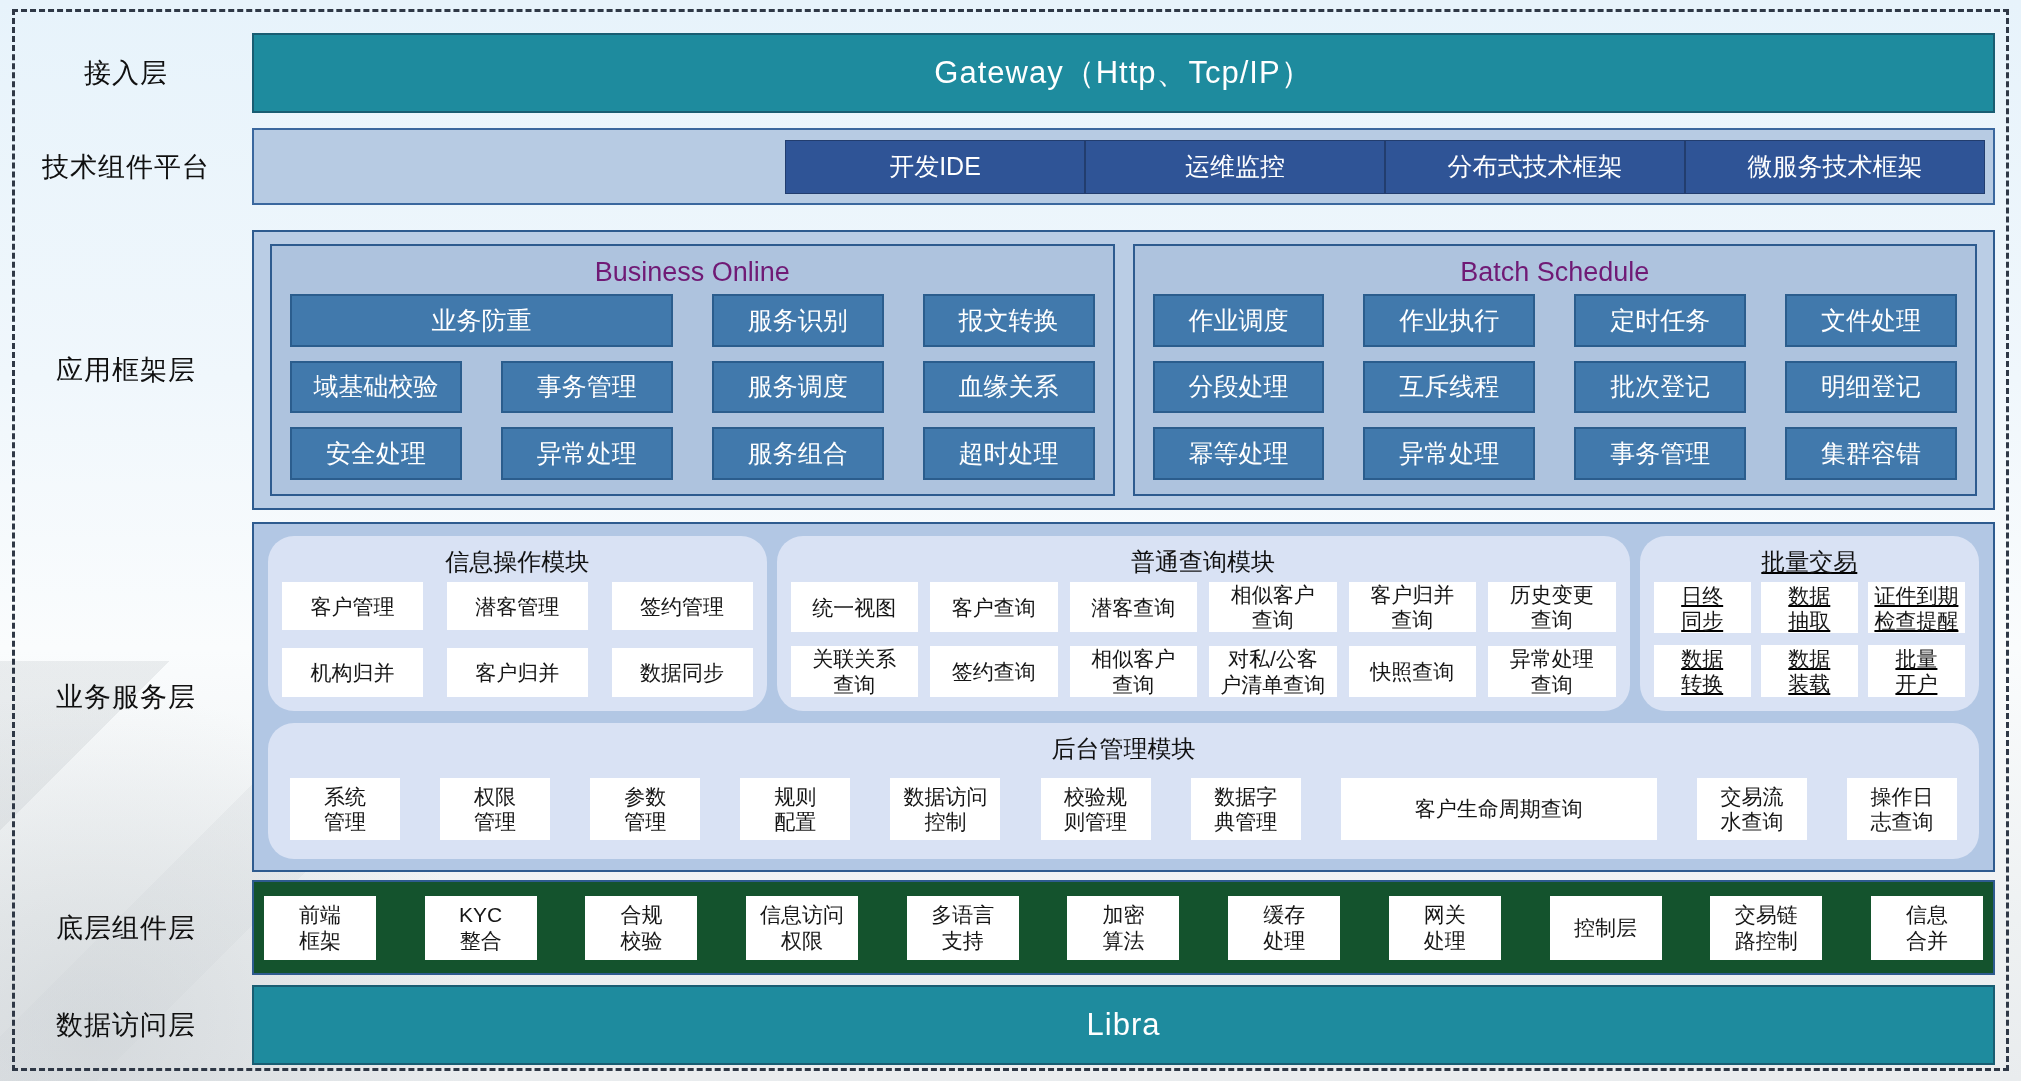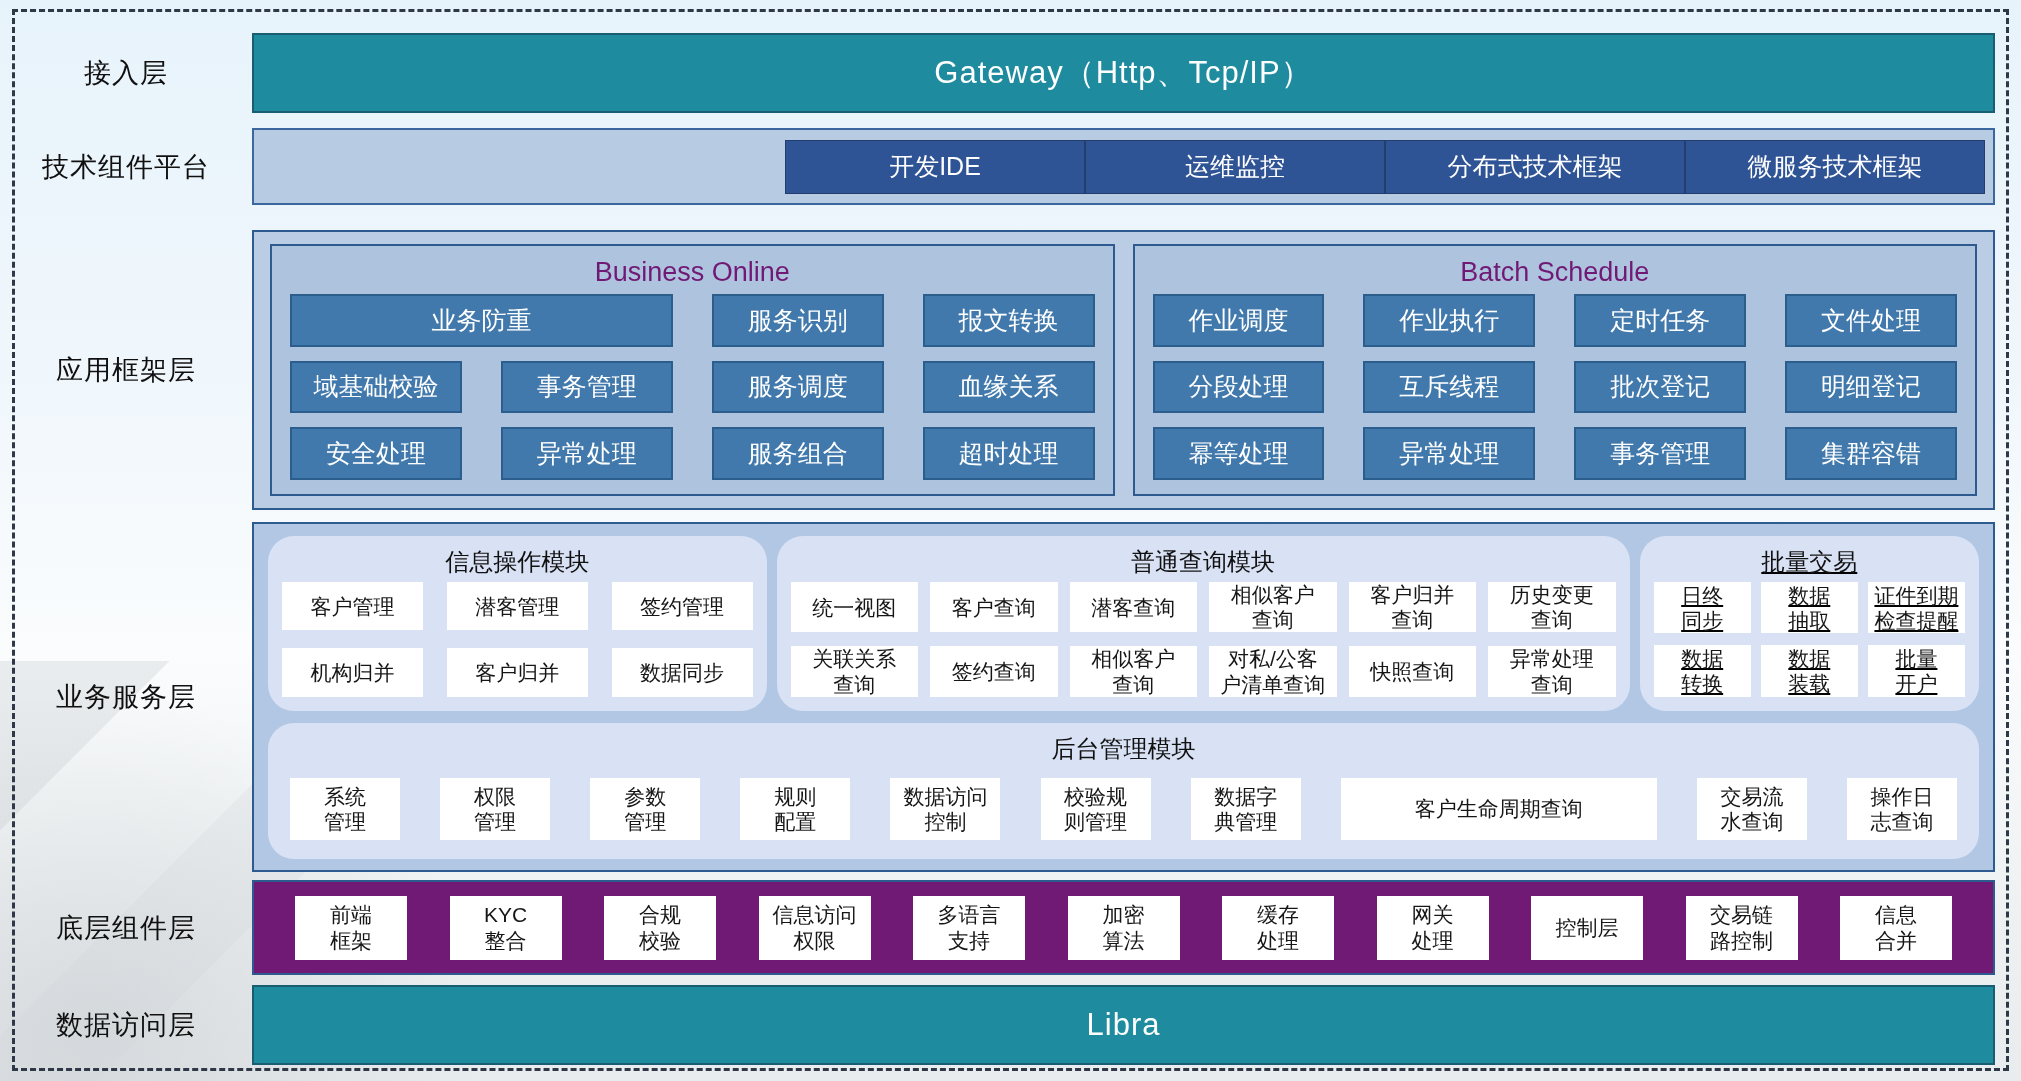--- a/index.html
+++ b/index.html
@@ -54,21 +54,21 @@
   .mod-query .mod-grid{grid-template-columns:repeat(6,1fr);gap:14px 12px;}
   .mod-batch{flex:0 0 18.2%;text-decoration:underline;}
   .mod-batch .mod-grid{grid-template-columns:repeat(3,1fr);gap:12px 10px;}
   .mod-admin{flex:0 0 auto;height:122px;padding-bottom:10px;}
   .admin-row{flex:1;display:flex;align-items:center;justify-content:space-between;padding:0 8px;}
   .admin-row .item{background:#fff;color:#161616;width:110px;height:62px;display:flex;align-items:center;justify-content:center;
     white-space:pre-line;text-align:center;font-size:21px;line-height:1.2;}
   .admin-row .item.wide{width:316px;}
 
   
-  .base-panel{flex:1;background:#701a75;border:2px solid #2e5b8f;display:flex;align-items:center;justify-content:space-between;padding:0 41px;}
+  .base-panel{flex:1;background:#14532d;border:2px solid #2e5b8f;display:flex;align-items:center;justify-content:space-between;padding:0 10px;}
   .base-panel .item{background:#fff;color:#161616;width:112px;height:64px;display:flex;align-items:center;justify-content:center;
     white-space:pre-line;text-align:center;font-size:21px;line-height:1.2;}
 
   
   .r-access{margin-top:33px;height:80px;}
   .r-tech{margin-top:15px;height:77px;}
   .r-app{margin-top:25px;height:280px;}
   .r-svc{margin-top:12px;height:350px;}
   .r-base{margin-top:8px;height:95px;}
   .r-data{margin-top:10px;height:80px;}

